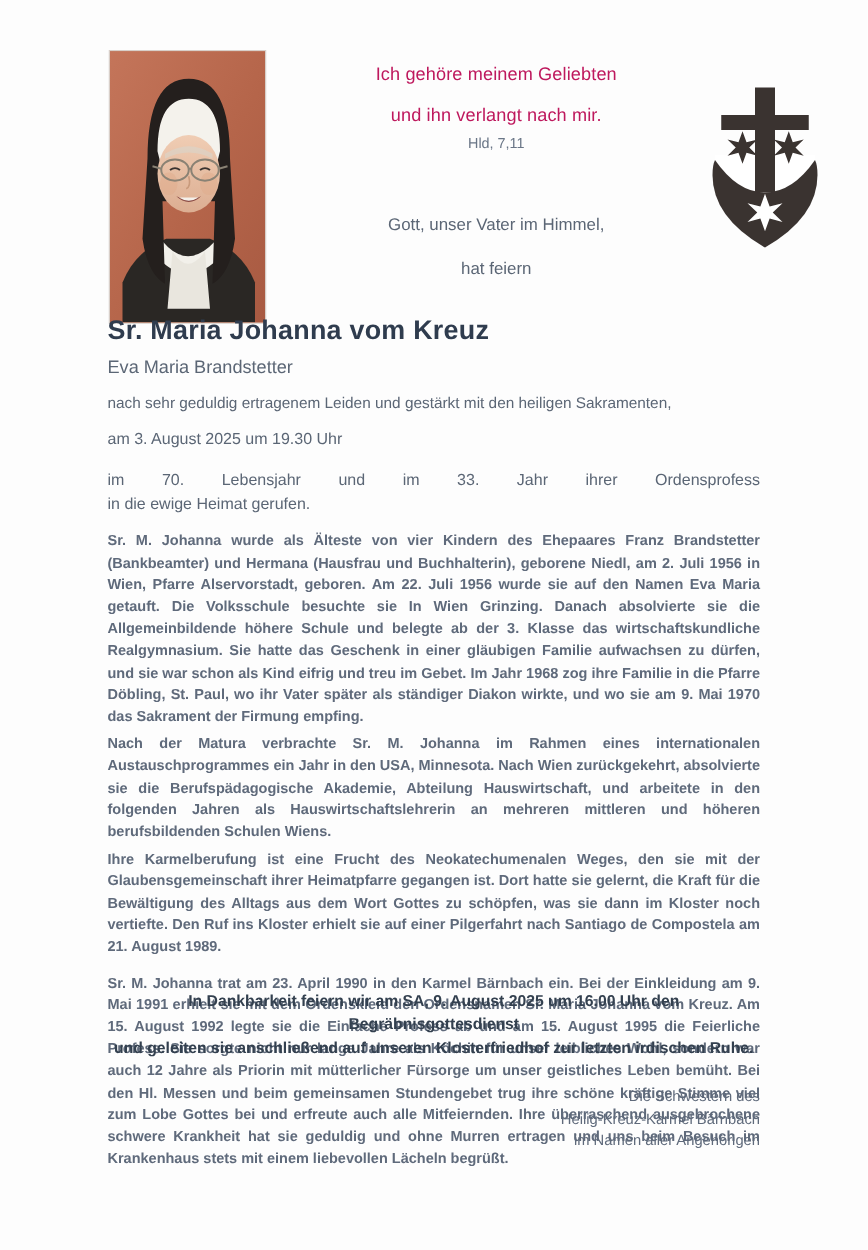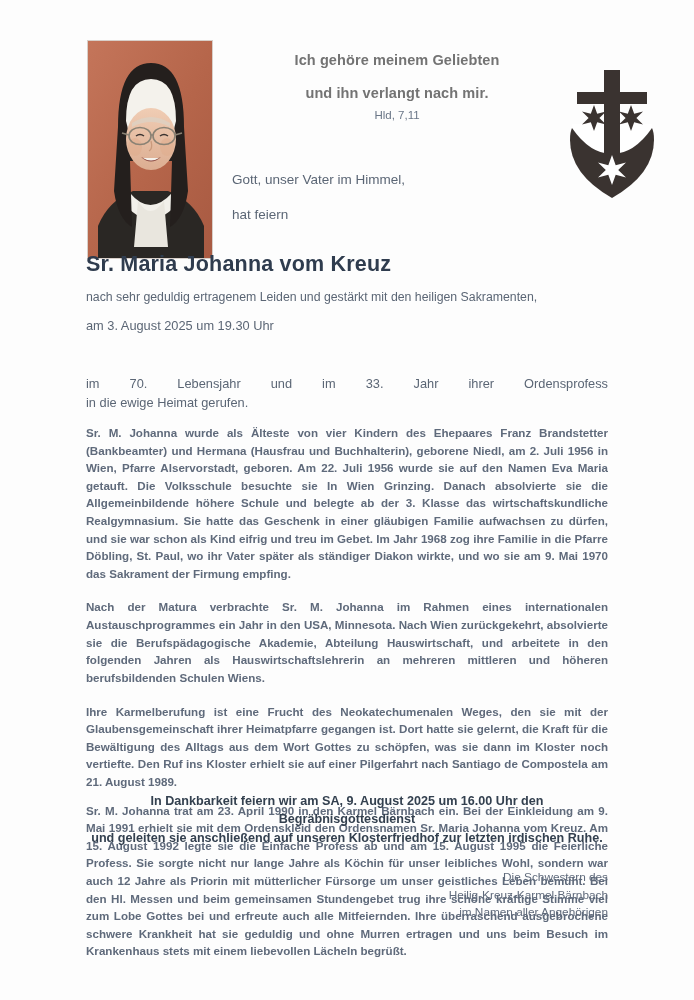--- a/index.html
+++ b/index.html
@@ -31,36 +31,37 @@
     box-shadow:0 0 0 1px #d8cfc9;
   }
   .photo svg{display:block;width:124px;height:217px;}
   .verse{
     position:absolute;
     left:232px;top:52px;
     width:330px;
     text-align:center;
   }
   .verse .l1,.verse .l2{
-    font-weight:bold;
+    font-weight:normal;
     font-size:14.5px;
-    color:#737373;
+    color:#be185d;
     letter-spacing:.1px;
     line-height:1.15;
   }
   .verse .l2{margin-top:16px;}
   .verse .ref{
     margin-top:8px;
     font-size:11.5px;
     color:#6a7687;
   }
   .prayer{
     position:absolute;
     left:232px;top:172px;
     width:330px;
+    text-align:center;
   }
   .prayer .p1{font-size:13.5px;color:#5b6675;}
   .prayer .p2{font-size:13.5px;color:#5b6675;margin-top:20px;}
   .emblem{
     position:absolute;
     left:560px;top:62px;
     width:104px;height:142px;
   }
   .emblem svg{display:block;width:104px;height:142px;}
   
@@ -108,21 +109,21 @@
   
   .bio{
     position:absolute;
     left:86px;top:424px;width:522px;
     font-size:11.6px;
     line-height:1.52;
     color:#5f6a7b;
     text-align:justify;
   }
   .bio p{margin:0 0 0 0;font-weight:bold;}
-  .bio p + p{margin-top:16px;}
+  .bio p + p{margin-top:4px;}
   .bio p.gap{margin-top:11px;}
   
   .announce{
     position:absolute;
     left:86px;top:792px;width:522px;
     text-align:center;
     color:#33404f;
   }
   .announce .a1{
     font-size:12.6px;
@@ -232,20 +233,21 @@
           <g transform="translate(52,108)" fill="#ffffff">
             <path d="M0 -15 L3.7 -4.8 L14 -7.5 L6.2 0 L14 7.5 L3.7 4.8 L0 15 L-3.7 4.8 L-14 7.5 L-6.2 0 L-14 -7.5 L-3.7 -4.8 Z"></path>
           </g>
         </g>
       </svg>
     </div>
   </div>
 
   <div class="nameblock">
     <div class="sr-name">Sr. Maria Johanna vom Kreuz</div>
+    <div class="civil-name">Eva Maria Brandstetter</div>
     <div class="after-suffering">nach sehr geduldig ertragenem Leiden und gestärkt mit den heiligen Sakramenten,</div>
     <div class="death-datetime">am 3. August 2025 um 19.30 Uhr</div>
   </div>
 
   <div class="ageline">
     <span>im 70. Lebensjahr und im 33. Jahr ihrer Ordensprofess</span>
     <span class="tail">in die ewige Heimat gerufen.</span>
   </div>
 
   <div class="bio">

